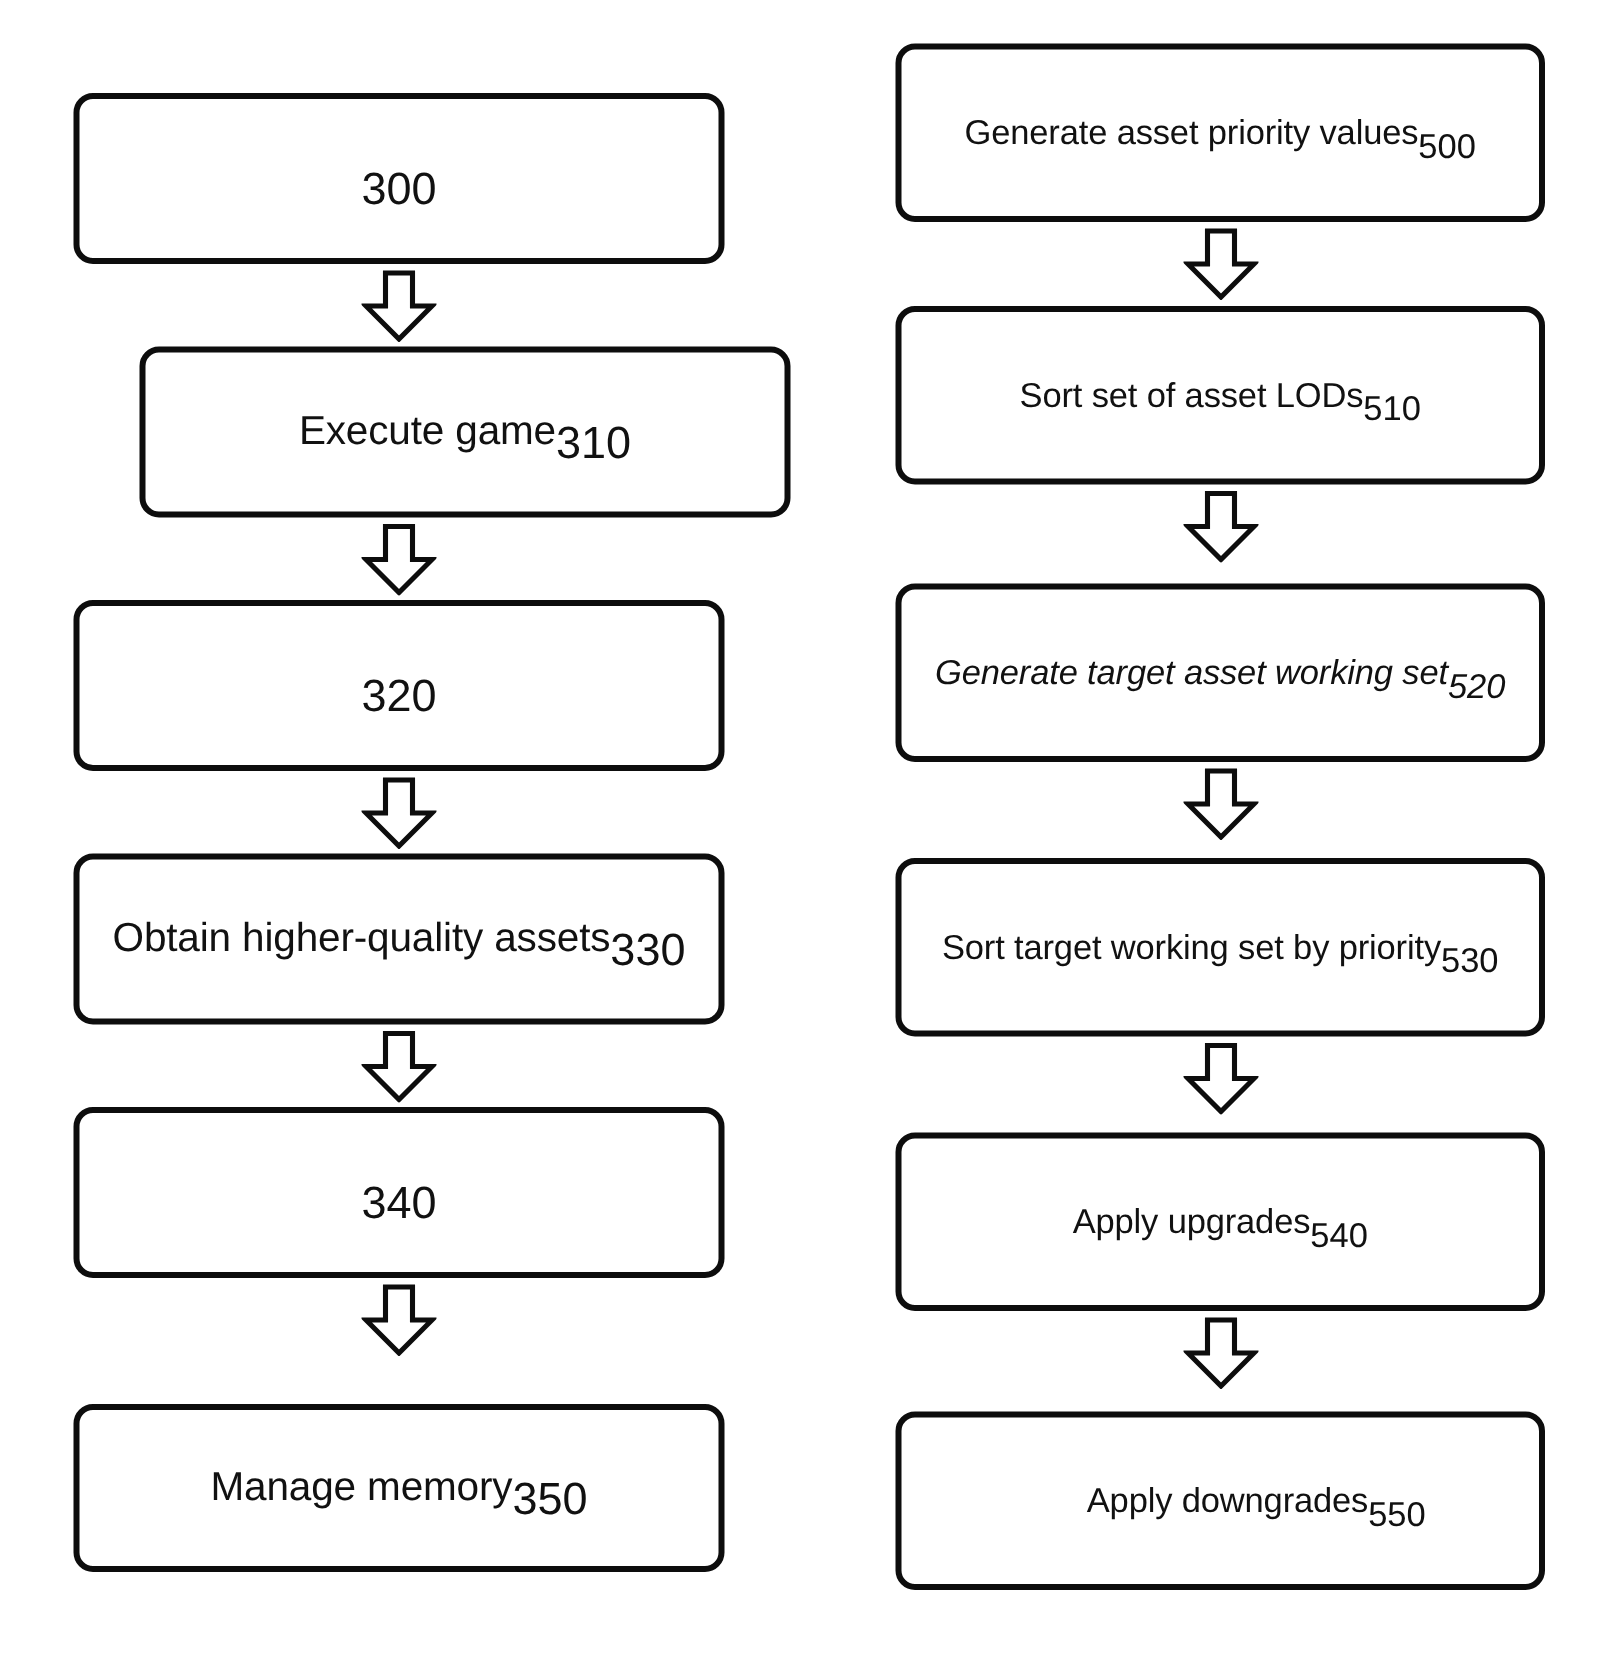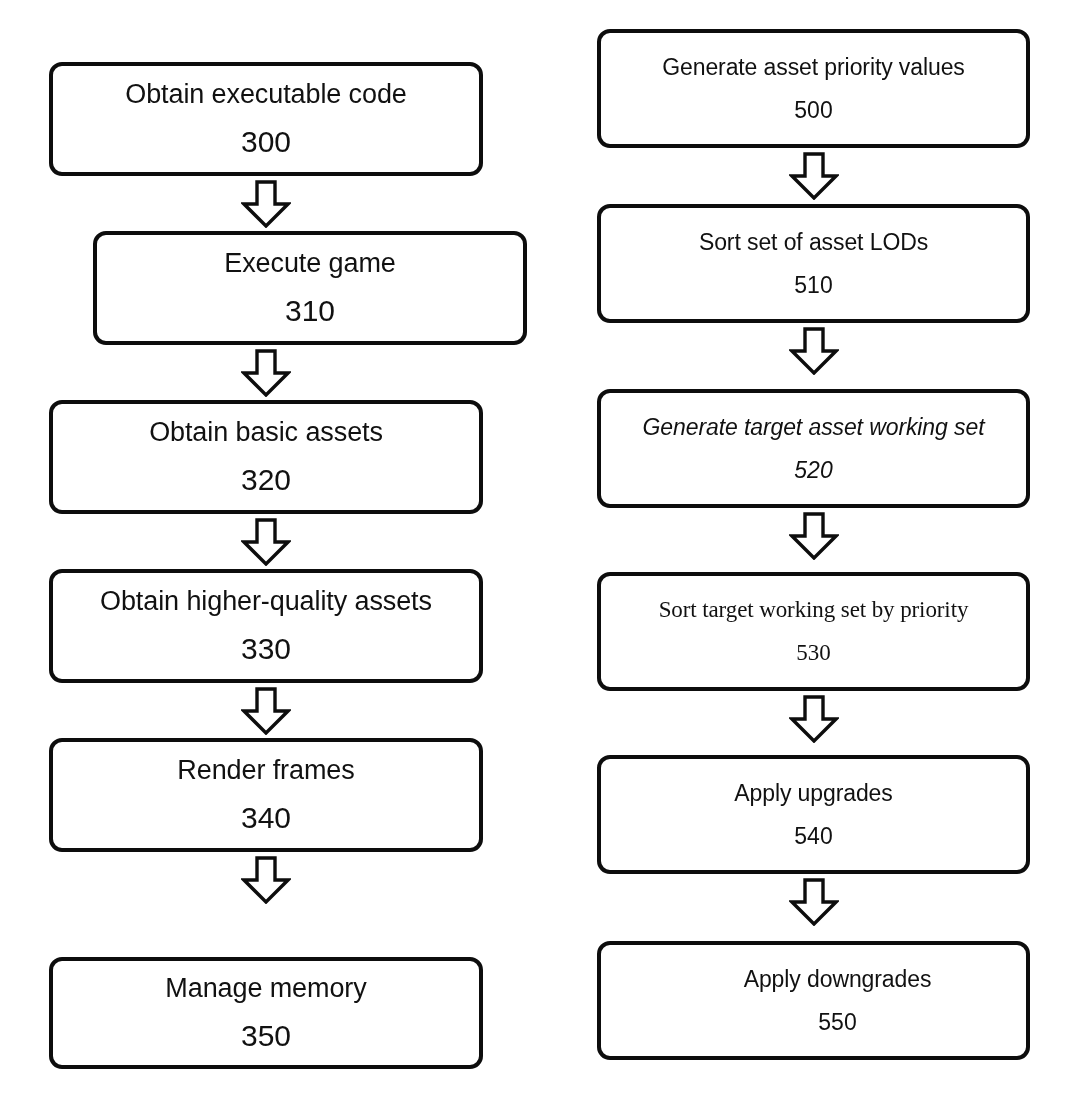--- a/index.html
+++ b/index.html
@@ -26,21 +26,21 @@
     top: 0;
   }
 
   .node {
     position: absolute;
     box-sizing: border-box;
     background: #ffffff;
     border: 4px solid #0d0d0d;
     border-radius: 13px;
     display: flex;
-    flex-direction: column;
+    flex-direction: row;
     align-items: center;
     justify-content: center;
     text-align: center;
   }
 
   .node .node-label {
     display: block;
     line-height: 1.08;
     white-space: nowrap;
     letter-spacing: -0.1px;
@@ -67,21 +67,20 @@
   .arrow svg { display: block; }
 </style>
 </head>
 <body>
 
 <div class="canvas">
 
   <div class="column col-left">
 
     <div class="node" style="left:49px; top:62px; width:434px; height:114px;">
-      <span class="node-label">Obtain executable code</span>
       <span class="node-ref">300</span>
     </div>
 
     <span class="arrow" style="left:241px; top:180px;">
       <svg width="50" height="48" viewBox="0 0 50 48">
         <polygon points="16,2 34,2 34,24 47,24 25,46 3,24 16,24" fill="#ffffff" stroke="#0d0d0d" stroke-width="3.4" stroke-linejoin="miter"></polygon>
       </svg>
     </span>
 
     <div class="node" style="left:49px; top:231px; width:434px; height:114px;margin-left:44px;">
@@ -89,21 +88,20 @@
       <span class="node-ref">310</span>
     </div>
 
     <span class="arrow" style="left:241px; top:349px;">
       <svg width="50" height="48" viewBox="0 0 50 48">
         <polygon points="16,2 34,2 34,24 47,24 25,46 3,24 16,24" fill="#ffffff" stroke="#0d0d0d" stroke-width="3.4" stroke-linejoin="miter"></polygon>
       </svg>
     </span>
 
     <div class="node" style="left:49px; top:400px; width:434px; height:114px;">
-      <span class="node-label">Obtain basic assets</span>
       <span class="node-ref">320</span>
     </div>
 
     <span class="arrow" style="left:241px; top:518px;">
       <svg width="50" height="48" viewBox="0 0 50 48">
         <polygon points="16,2 34,2 34,24 47,24 25,46 3,24 16,24" fill="#ffffff" stroke="#0d0d0d" stroke-width="3.4" stroke-linejoin="miter"></polygon>
       </svg>
     </span>
 
     <div class="node" style="left:49px; top:569px; width:434px; height:114px;">
@@ -111,31 +109,30 @@
       <span class="node-ref">330</span>
     </div>
 
     <span class="arrow" style="left:241px; top:687px;">
       <svg width="50" height="48" viewBox="0 0 50 48">
         <polygon points="16,2 34,2 34,24 47,24 25,46 3,24 16,24" fill="#ffffff" stroke="#0d0d0d" stroke-width="3.4" stroke-linejoin="miter"></polygon>
       </svg>
     </span>
 
     <div class="node" style="left:49px; top:738px; width:434px; height:114px;">
-      <span class="node-label">Render frames</span>
       <span class="node-ref">340</span>
     </div>
 
     <span class="arrow" style="left:241px; top:856px;">
       <svg width="50" height="48" viewBox="0 0 50 48">
         <polygon points="16,2 34,2 34,24 47,24 25,46 3,24 16,24" fill="#ffffff" stroke="#0d0d0d" stroke-width="3.4" stroke-linejoin="miter"></polygon>
       </svg>
     </span>
 
-    <div class="node" style="left:49px; top:957px; width:434px; height:112px;">
+    <div class="node" style="left:49px; top:936px; width:434px; height:112px;">
       <span class="node-label">Manage memory</span>
       <span class="node-ref">350</span>
     </div>
 
   </div>
 
   <div class="column col-right">
 
     <div class="node" style="left:597px; top:29px; width:433px; height:119px;">
       <span class="node-label">Generate asset priority values</span>
@@ -163,21 +160,21 @@
       <span class="node-label">Generate target asset working set</span>
       <span class="node-ref">520</span>
     </div>
 
     <span class="arrow" style="left:789px; top:512px;">
       <svg width="50" height="48" viewBox="0 0 50 48">
         <polygon points="16,2 34,2 34,24 47,24 25,46 3,24 16,24" fill="#ffffff" stroke="#0d0d0d" stroke-width="3.4" stroke-linejoin="miter"></polygon>
       </svg>
     </span>
 
-    <div class="node" style="left:597px; top:572px; width:433px; height:119px;font-family:Liberation Serif, serif;">
+    <div class="node" style="left:597px; top:572px; width:433px; height:119px;">
       <span class="node-label">Sort target working set by priority</span>
       <span class="node-ref">530</span>
     </div>
 
     <span class="arrow" style="left:789px; top:695px;">
       <svg width="50" height="48" viewBox="0 0 50 48">
         <polygon points="16,2 34,2 34,24 47,24 25,46 3,24 16,24" fill="#ffffff" stroke="#0d0d0d" stroke-width="3.4" stroke-linejoin="miter"></polygon>
       </svg>
     </span>
 

